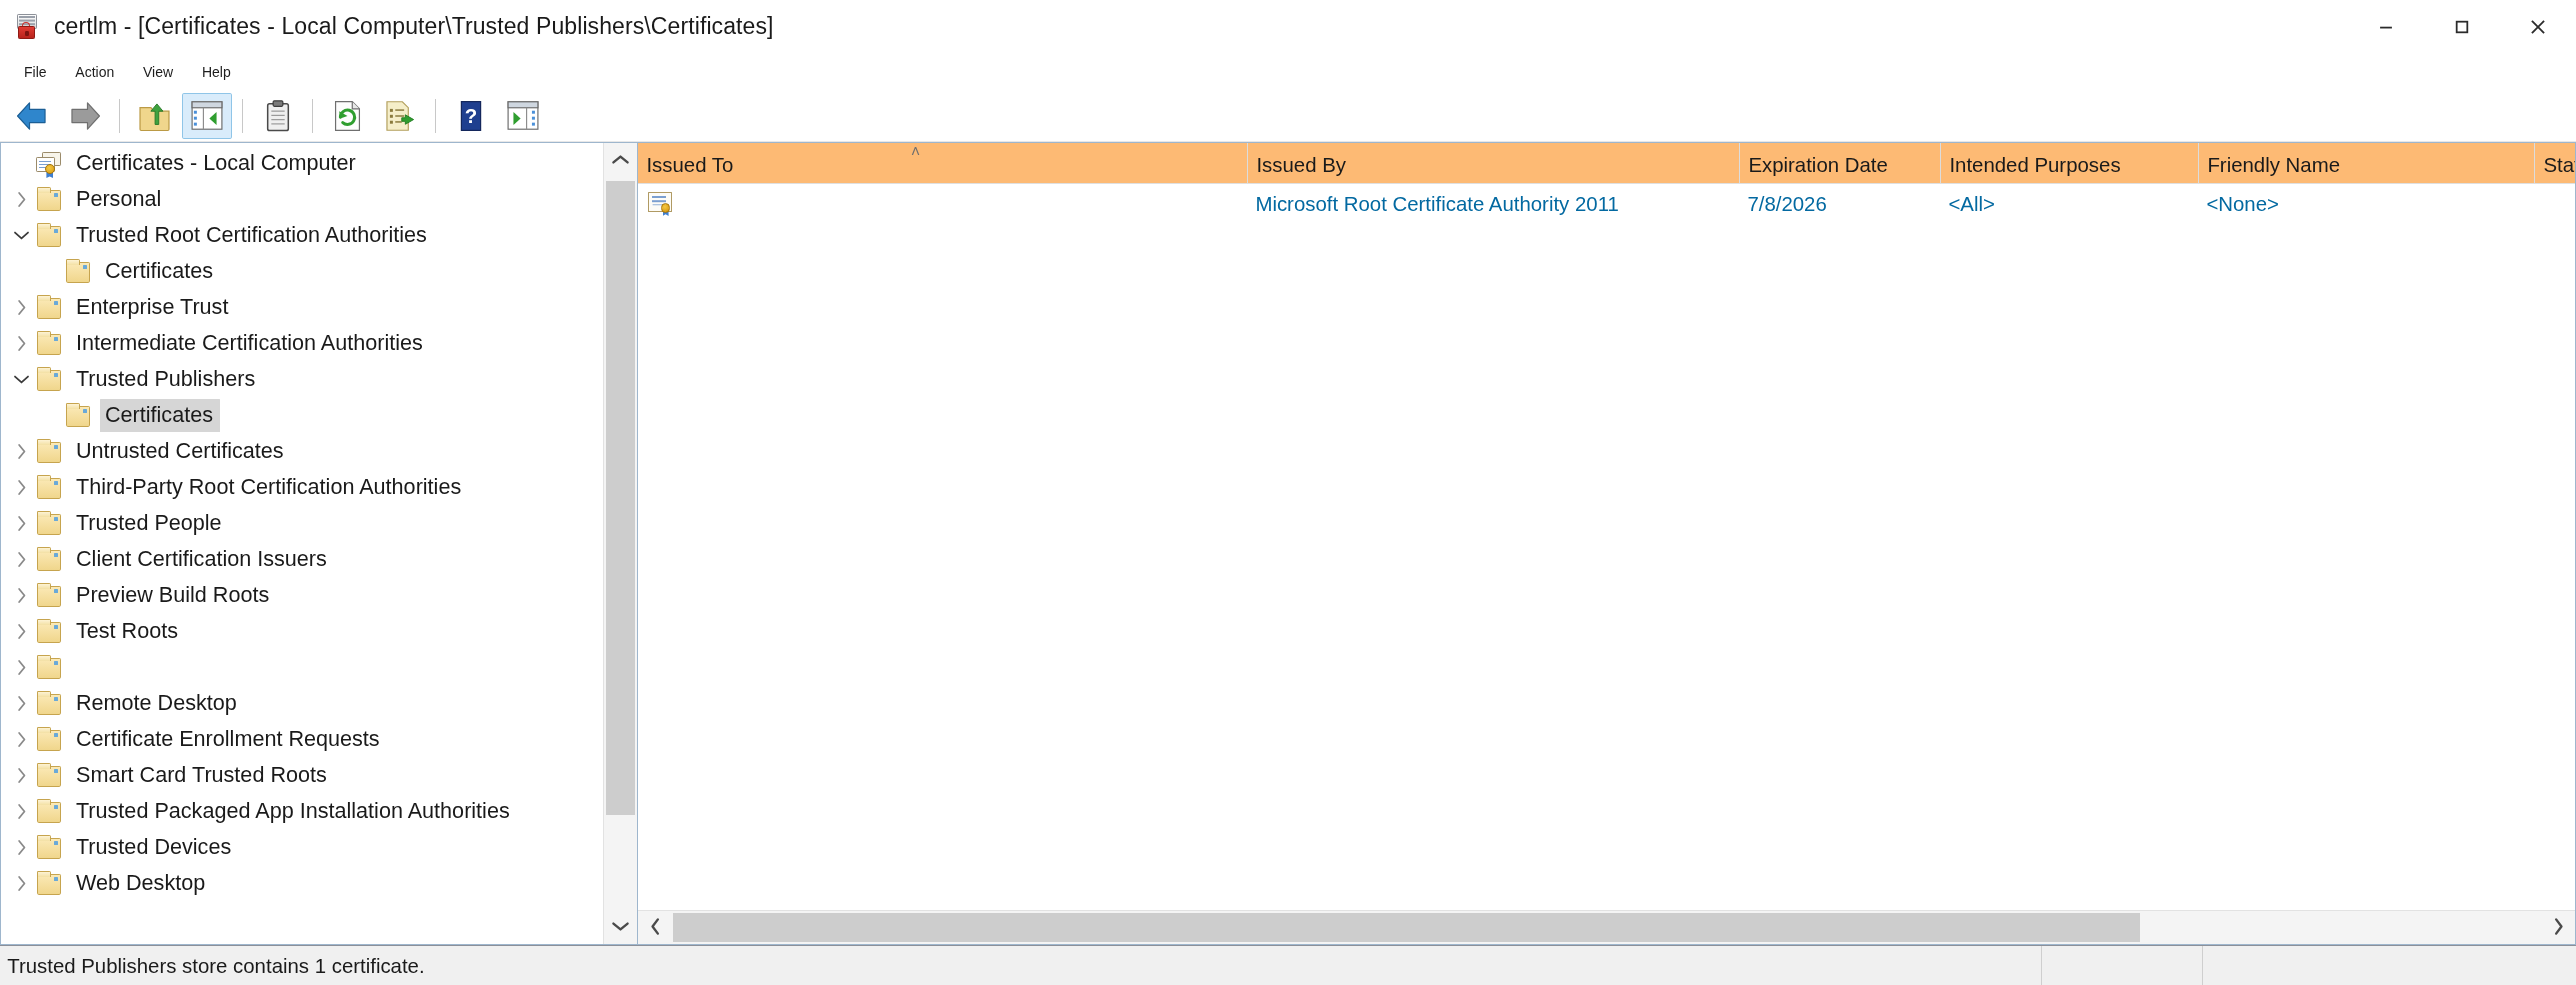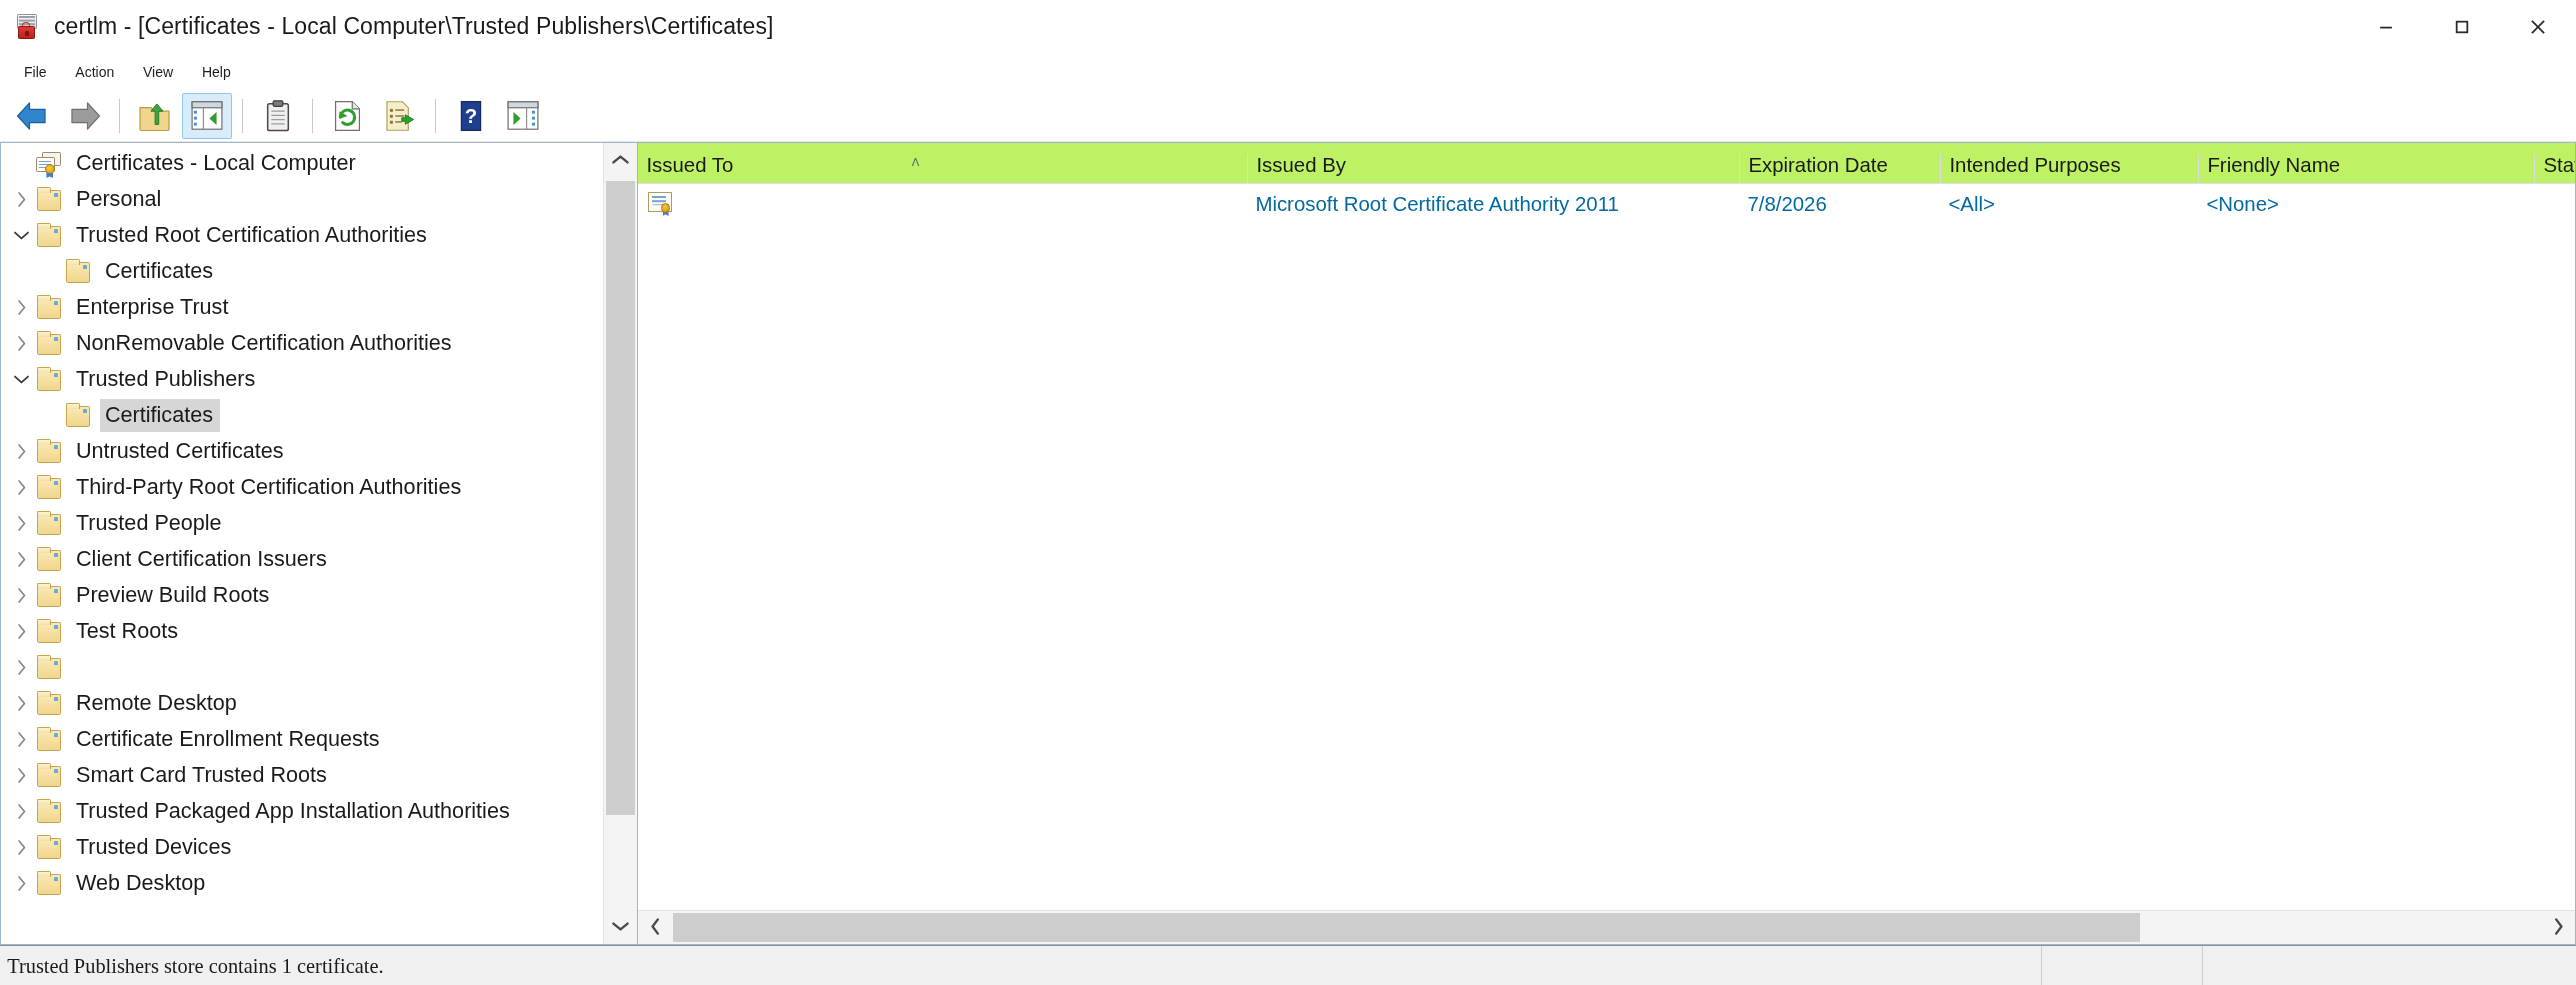--- a/index.html
+++ b/index.html
@@ -251,24 +251,23 @@
   .list-pane {
     flex: 1 1 auto;
     display: flex; flex-direction: column;
     border: 0.6px solid #9eb6cd;
     background: #ffffff;
     min-width: 0; min-height: 0;
   }
   .list-header {
     height: 41px; flex: 0 0 41px;
     display: flex;
-    background: #bef264;
+    background: #fdba74;
     border-bottom: 0.6px solid #e0e0e0;
     position: relative;
-    align-items: flex-end;
   }
   .lh-cell {
     display: flex; align-items: flex-end;
     padding: 0 0 6px 8.4px;
     font-size: 20.4px;
     color: #1a1a1a;
     border-left: 0.6px solid #dcdcdc;
     white-space: nowrap;
     position: relative;
     overflow: hidden;
@@ -562,21 +561,21 @@
             </div>
             <div class="tree-node">
               <div class="tn-chevron">
                 <svg width="13" height="19" viewBox="0 0 22 32">
                   <path d="M7 5 L16 16 L7 27" fill="none" stroke="#8a8a8a" stroke-width="3" stroke-linecap="round" stroke-linejoin="round"></path>
                 </svg>
               </div>
               <div class="tn-icon">
                 <div class="folder"></div>
               </div>
-              <div class="tn-label-box"><span class="tn-label">NonRemovable Certification Authorities</span></div>
+              <div class="tn-label-box"><span class="tn-label">Intermediate Certification Authorities</span></div>
             </div>
             <div class="tree-node">
               <div class="tn-chevron">
                 <svg width="19" height="13" viewBox="0 0 32 22">
                   <path d="M5 6 L16 16 L27 6" fill="none" stroke="#3a3a3a" stroke-width="3" stroke-linecap="round" stroke-linejoin="round"></path>
                 </svg>
               </div>
               <div class="tn-icon">
                 <div class="folder"></div>
               </div>
@@ -824,19 +823,19 @@
             <svg width="13" height="19" viewBox="0 0 22 32">
                 <path d="M7 4 L16 16 L7 28" fill="none" stroke="#4a4a4a" stroke-width="4" stroke-linecap="round" stroke-linejoin="round"></path>
               </svg>
           </span>
         </div>
       </div>
     </div>
   </div>
 
   <div class="statusbar">
-    <div class="sb-pane" style="width:2041px;font-family:Liberation Serif, serif;">Trusted Publishers store contains 1 certificate.</div>
+    <div class="sb-pane" style="width:2041px;">Trusted Publishers store contains 1 certificate.</div>
     <div class="sb-pane div" style="width:161px;"></div>
     <div class="sb-pane div" style="flex:1 1 auto;"></div>
   </div>
 
 </div>
 
 
 </body></html>

